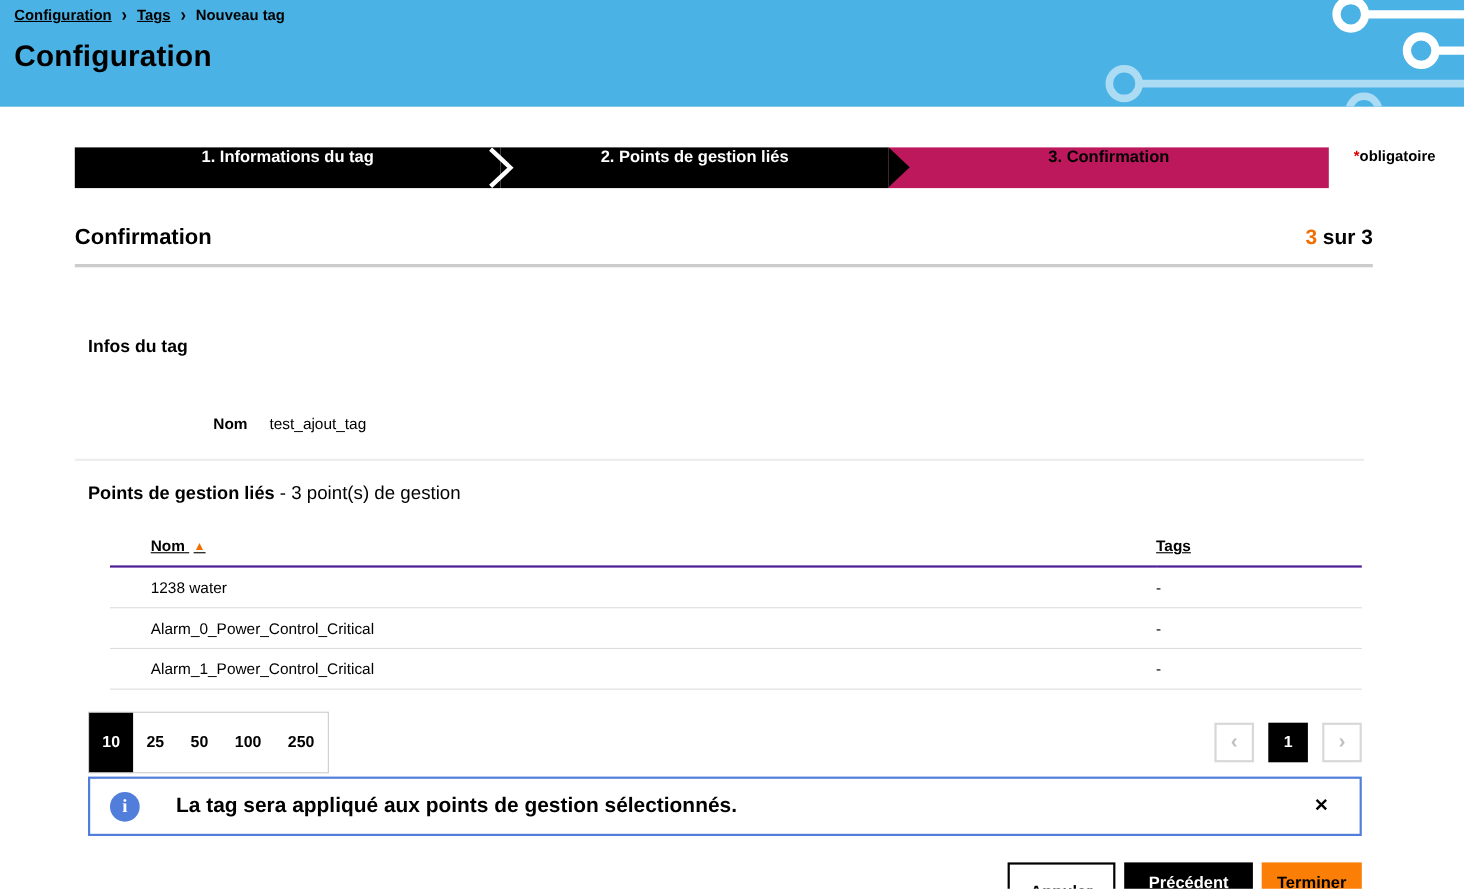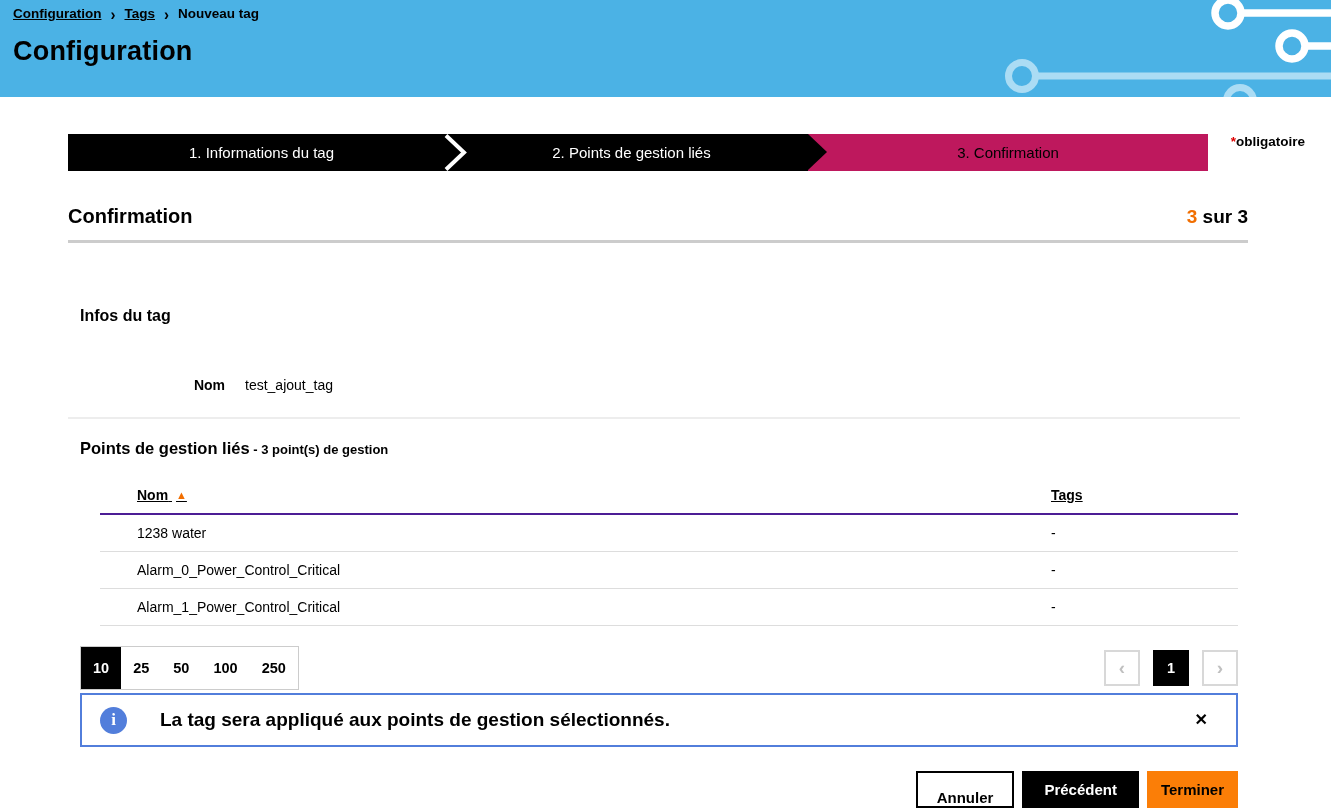--- a/index.html
+++ b/index.html
@@ -9,21 +9,21 @@
   .header { position: relative; height: 97px; background: #4bb2e5; overflow: hidden; }
   .breadcrumb { position: absolute; left: 13px; top: 5px; display: flex; align-items: center; gap: 9px; font-size: 13.5px; font-weight: bold; }
   .breadcrumb a { color: #000; text-decoration: underline; cursor: pointer; }
   .crumb-sep { font-size: 15px; font-weight: bold; transform: scaleY(1.15); }
   .header-title { position: absolute; left: 13px; top: 36px; font-size: 27px; font-weight: bold; letter-spacing: 0.2px; }
   .deco { position: absolute; right: 0; top: 0; }
 
   
   .stepper-row { position: relative; margin-top: 37px; height: 37px; }
   .stepper { position: absolute; left: 68px; top: 0; width: 1140px; height: 37px; }
-  .step { position: absolute; top: 0; height: 37px; display: flex; align-items: center; justify-content: center; font-size: 15px; font-weight: normal; }
+  .step { position: absolute; top: 0; height: 37px; display: flex; justify-content: center; font-size: 15px; font-weight: bold; }
   .step1 { left: 0; width: 387px; background: #000; color: #fff; }
   .step2 { left: 387px; width: 353px; background: #000; color: #fff; }
   .step3 { left: 740px; width: 400px; background: #be185d; color: #000; }
   .chev-divider { position: absolute; left: 373px; top: 0; width: 28px; height: 37px; }
   .arrow-divider { position: absolute; left: 740px; top: 0; width: 0; height: 0; border-top: 18.5px solid transparent; border-bottom: 18.5px solid transparent; border-left: 19px solid #000; }
   .required-note { position: absolute; right: 26px; top: 0; font-size: 13.5px; font-weight: bold; }
   .required-note .star { color: #dd0000; }
 
   
   .section-header { margin: 34px 83px 0 68px; display: flex; justify-content: space-between; align-items: baseline; border-bottom: 3px solid #ccc; padding-bottom: 12px; }
@@ -35,32 +35,32 @@
   .infos-heading { margin: 64px 0 0 80px; font-size: 16px; font-weight: bold; }
   .field-row { margin: 52px 0 0 80px; display: flex; align-items: baseline; font-size: 14px; }
   .field-label { width: 145px; text-align: right; font-weight: bold; }
   .field-value { margin-left: 20px; }
 
   .hr-light { margin: 24px 0 0 68px; width: 1172px; border-top: 2px solid #ededed; }
 
   
   .points-heading { margin: 20px 0 0 80px; font-size: 16.5px; }
   .points-heading b { font-weight: bold; }
-  .points-sub { font-size: 13px; font-weight: bold; }
+  .points-sub { font-size: 17px; font-weight: normal; }
 
   table.points { margin: 20px 0 0 100px; width: 1138px; border-collapse: collapse; font-size: 14px; }
   table.points th { text-align: left; font-weight: bold; padding: 9px 0 10px 37px; border-bottom: 2px solid #4c1d95; cursor: pointer; text-decoration: underline; }
   table.points th.col-tags { padding-left: 0; width: 187px; cursor: default; }
   table.points td { padding: 10px 0 10px 37px; border-bottom: 1px solid #ddd; }
   table.points td.cell-tags { padding-left: 0; }
   .sort-arrow { color: #f16e00; font-size: 11px; margin-left: 4px; vertical-align: 1px; }
 
   
   .pagination-row { margin: 20px 93px 0 80px; display: flex; justify-content: space-between; align-items: center; }
-  .page-sizes { display: flex; border: 1px solid #ccc; height: 44px; background: #fff; }
+  .page-sizes { display: flex; border: 1px solid #ccc; height: 56px; background: #fff; }
   .page-size { min-width: 38px; padding: 0 12px; display: flex; align-items: center; justify-content: center; font-size: 14.5px; font-weight: bold; cursor: pointer; }
   .page-size.selected { background: #000; color: #fff; cursor: default; }
   .page-nav { display: flex; gap: 13px; align-items: center; }
   .nav-btn { width: 36px; height: 36px; border: 2px solid #d8d8d8; background: #fff; color: #c0c0c0; display: flex; align-items: center; justify-content: center; font-size: 19px; font-weight: bold; cursor: pointer; }
   .nav-page { width: 36px; height: 36px; background: #000; color: #fff; display: flex; align-items: center; justify-content: center; font-size: 14.5px; font-weight: bold; cursor: default; }
 
   
   .info-banner { margin: 3px 93px 0 80px; height: 54px; border: 2px solid #527edb; background: #fff; display: flex; align-items: center; }
   .info-icon { margin-left: 18px; width: 27px; height: 27px; border-radius: 50%; background: #527edb; color: #fff; font-family: "Liberation Serif", serif; font-weight: bold; font-size: 17px; display: flex; align-items: center; justify-content: center; flex: 0 0 auto; }
   .info-text { margin-left: 33px; font-size: 19px; font-weight: bold; }

